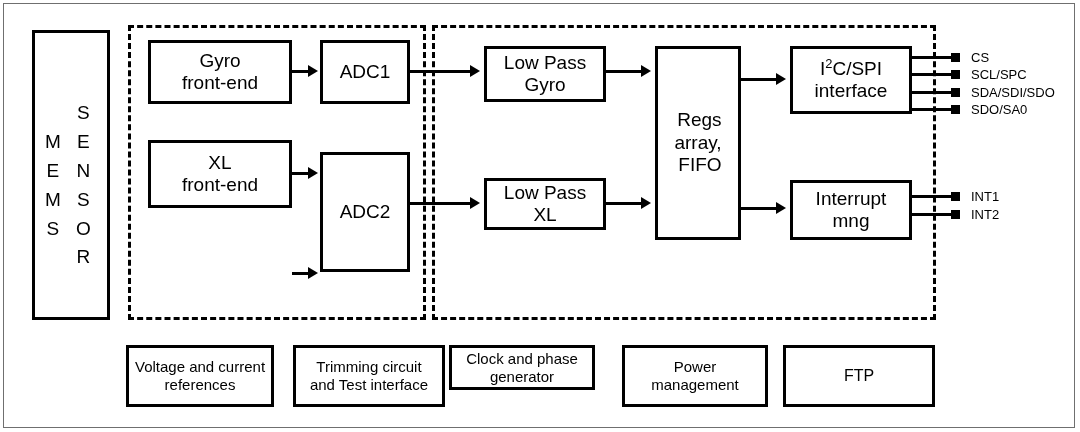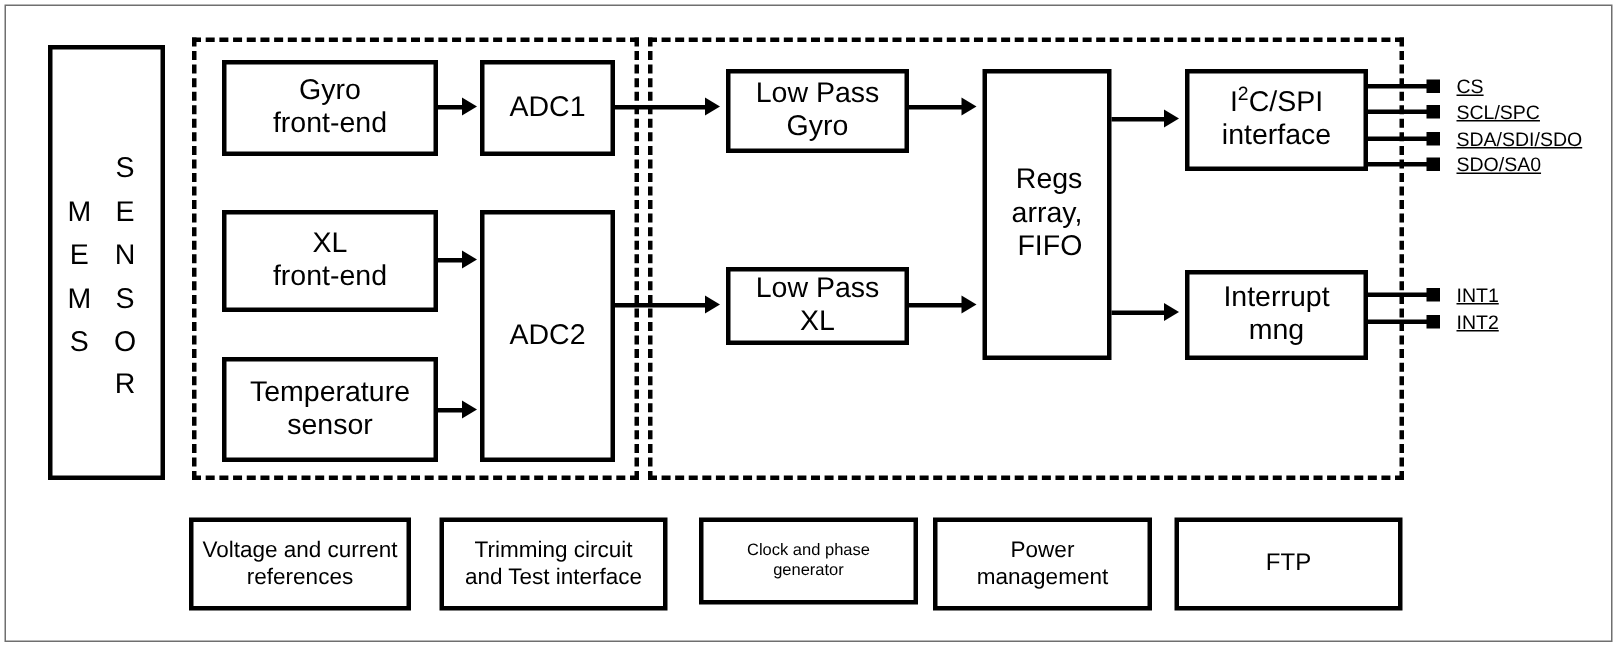--- a/index.html
+++ b/index.html
@@ -91,21 +91,20 @@
     width: 9px;
     height: 9px;
     background: #000000;
   }
   .pinlabel {
     position: absolute;
     font-size: 13px;
     white-space: nowrap;
     color: #000000;
     line-height: 1;
-    text-decoration: underline;
   }
   .sup {
     font-size: 0.68em;
     vertical-align: super;
     line-height: 0;
   }
 </style>
 </head>
 <body>
 
@@ -136,30 +135,26 @@
   <div class="blk" style="left:148px; top:40px; width:144px; height:64px;">
     <span class="lbl">Gyro
 front-end</span>
   </div>
 
   <div class="blk" style="left:148px; top:140px; width:144px; height:68px;">
     <span class="lbl">XL
 front-end</span>
   </div>
 
-  <div class="blk" style="left:148px; top:238px; width:144px; height:70px;">
-    <span class="lbl">Temperature
-sensor</span>
-  </div>
 
   <div class="blk" style="left:320px; top:40px; width:90px; height:64px;">
     <span class="lbl">ADC1</span>
   </div>
 
-  <div class="blk" style="left:320px; top:140px; width:90px; height:168px;">
+  <div class="blk" style="left:320px; top:152px; width:90px; height:120px;">
     <span class="lbl">ADC2</span>
   </div>
 
   <div class="blk" style="left:484px; top:46px; width:122px; height:56px;">
     <span class="lbl">Low Pass
 Gyro</span>
   </div>
 
   <div class="blk" style="left:484px; top:178px; width:122px; height:52px;">
     <span class="lbl">Low Pass
@@ -236,21 +231,21 @@
   <div class="blk" style="left:126px; top:345px; width:148px; height:62px; font-size:15px;">
     <span class="lbl">Voltage and current
 references</span>
   </div>
 
   <div class="blk" style="left:293px; top:345px; width:152px; height:62px; font-size:15px;">
     <span class="lbl">Trimming circuit
 and Test interface</span>
   </div>
 
-  <div class="blk" style="left:466px; top:345px; width:146px; height:58px; font-size:11px;">
+  <div class="blk" style="left:449px; top:345px; width:146px; height:45px; font-size:15px;">
     <span class="lbl">Clock and phase
 generator</span>
   </div>
 
   <div class="blk" style="left:622px; top:345px; width:146px; height:62px; font-size:15px;">
     <span class="lbl">Power
 management</span>
   </div>
 
   <div class="blk" style="left:783px; top:345px; width:152px; height:62px; font-size:16px;">

